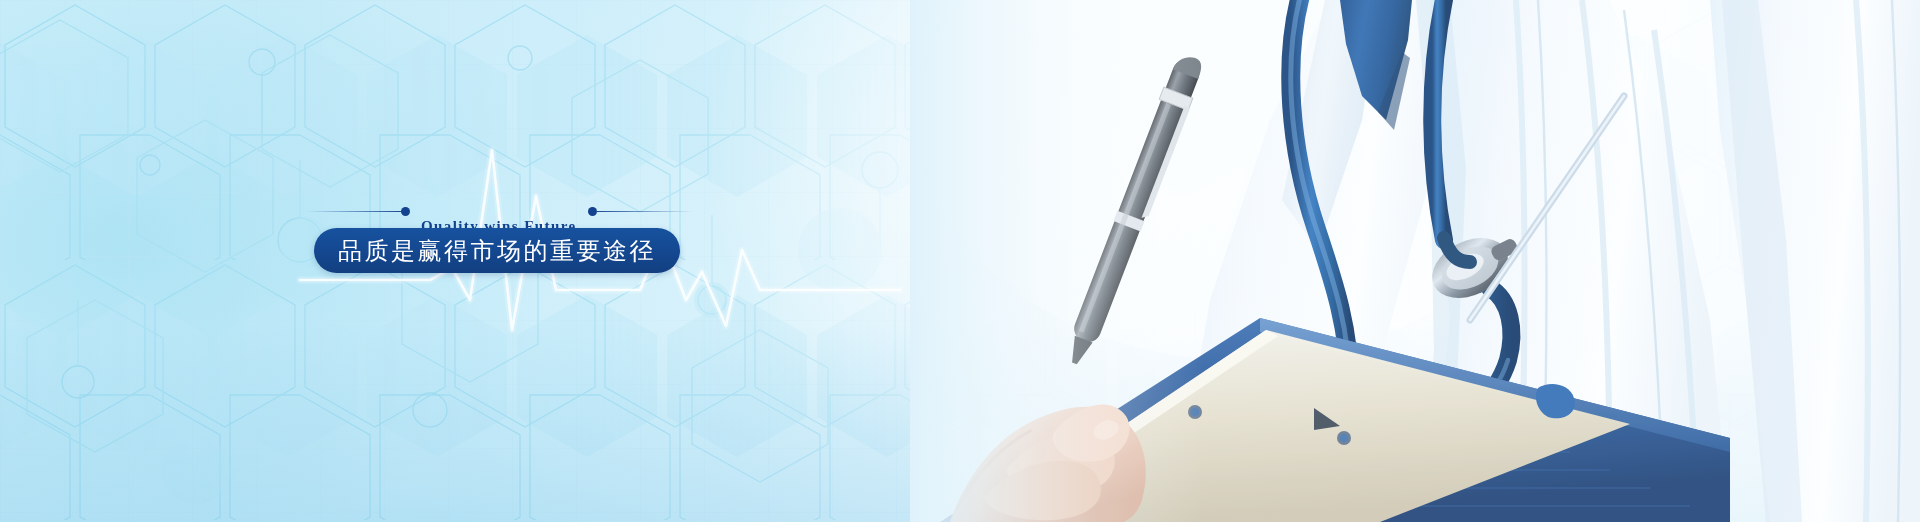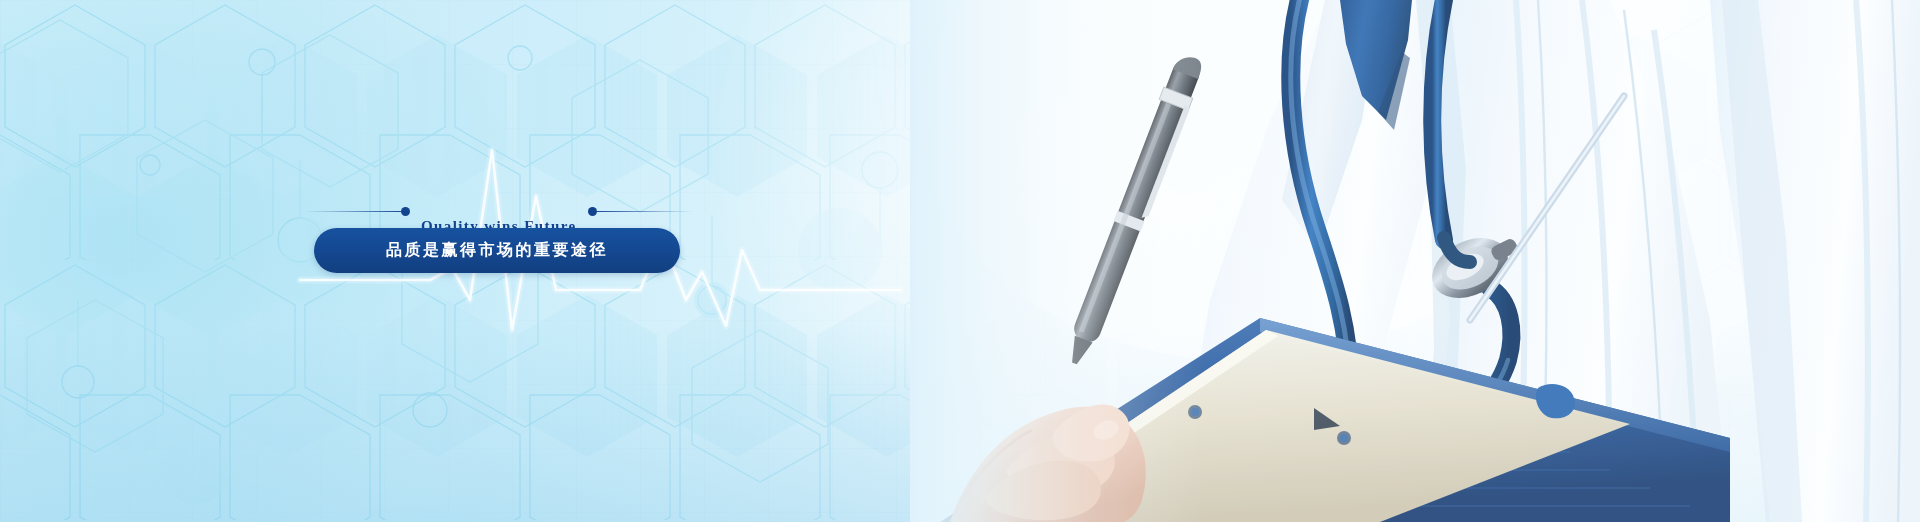--- a/index.html
+++ b/index.html
@@ -92,22 +92,22 @@
     position:absolute;
     left:314px; top:228px;
     width:366px; height:45px;
     border-radius:23px;
     background:linear-gradient(180deg,#17529f 0%, #14478f 55%, #123f80 100%);
     box-shadow:0 2px 6px rgba(16,60,120,.22);
     display:flex; align-items:center; justify-content:center;
   }
   .pill-text {
     color:#ffffff;
-    font-size:16px;
-    font-weight:bold;
+    font-size:24px;
+    font-weight:normal;
     letter-spacing:2.5px;
     white-space:nowrap;
   }
 </style>
 </head>
 <body>
 
 <div id="banner">
 
   <div class="layer glow-left"></div>

